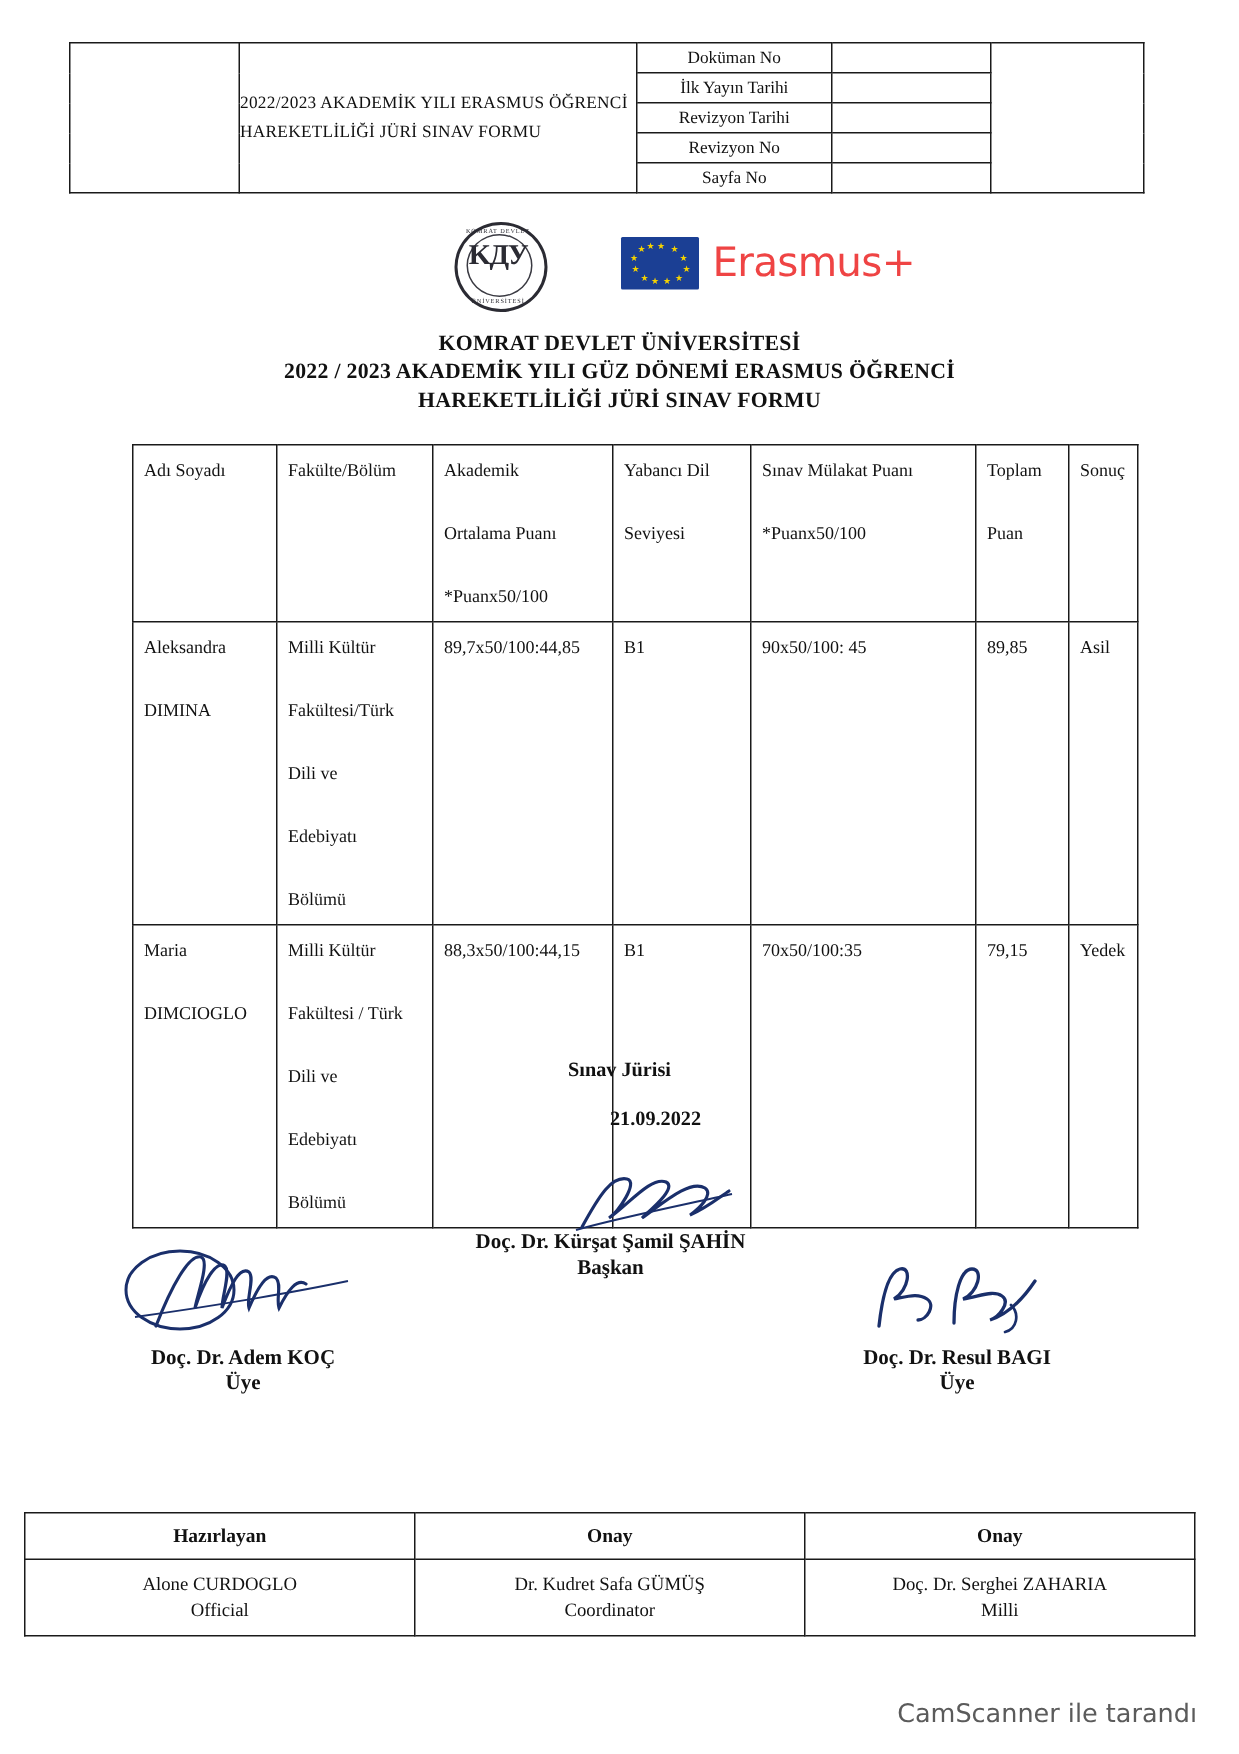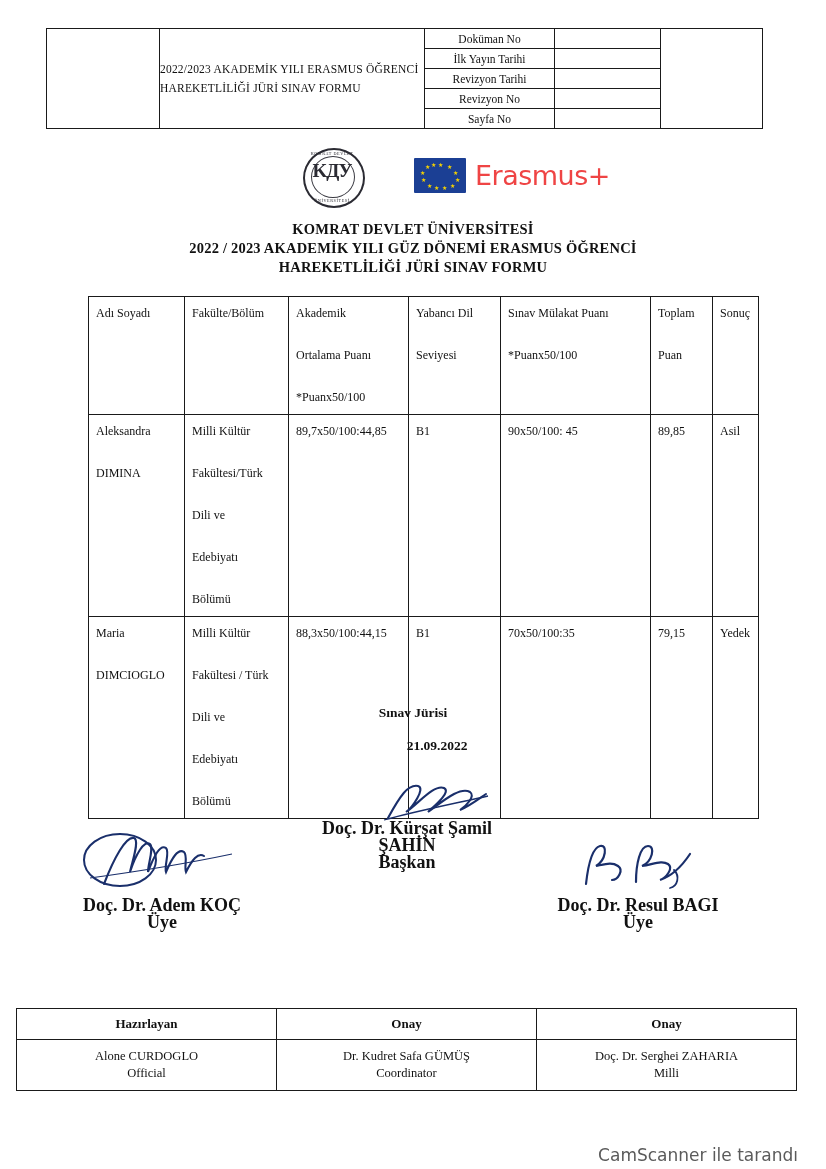--- a/index.html
+++ b/index.html
@@ -184,21 +184,21 @@
     text-align: center;
     font-weight: bold;
     font-size: 13.5px;
     margin-left: 24px;
   }
 
   .sign-name {
     position: absolute;
     text-align: center;
     font-weight: bold;
-    font-size: 18px;
+    font-size: 14px;
     line-height: 17px;
   }
   .sig-svg { position: absolute; }
 
   
   .footer-table {
     position: absolute;
     left: 16px;
     top: 1008px;
     width: 780px;
@@ -217,21 +217,21 @@
     height: 22px;
   }
   .footer-body td {
     height: 42px;
     line-height: 17px;
   }
 
   .camscanner {
     position: absolute;
     right: 28px;
-    bottom: 4px;
+    bottom: 16px;
     font-family: "DejaVu Sans", sans-serif;
     font-size: 17px;
     color: #5b5b5b;
   }
 </style>
 </head>
 <body>
 
 <table class="header-table">
   <colgroup>

